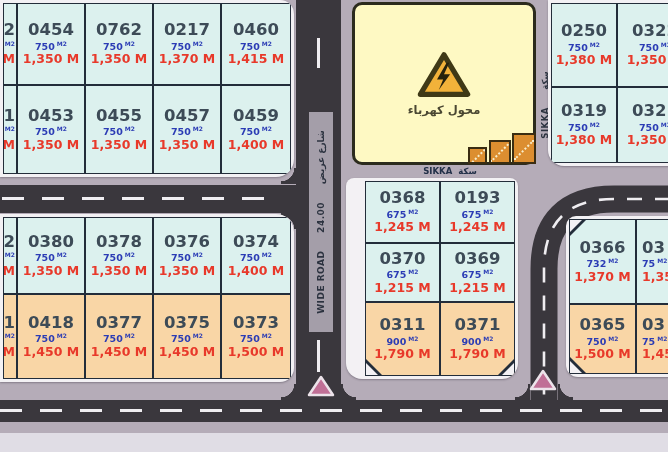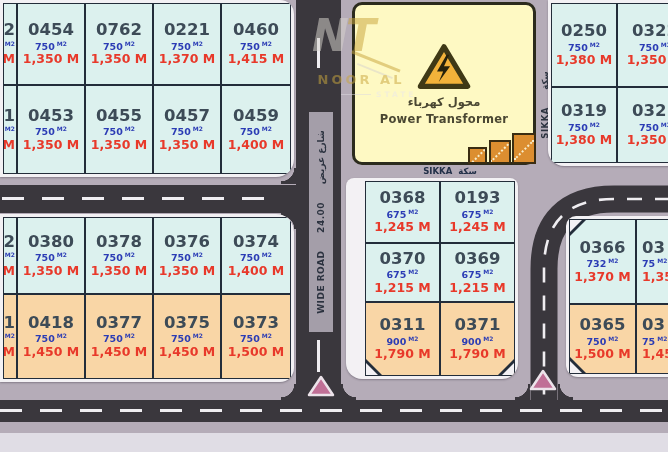--- a/index.html
+++ b/index.html
@@ -131,21 +131,21 @@
           <div class="pnum">0454</div>
           <div class="parea"><span>750</span><sup>M2</sup></div>
           <div class="pprice">1,350 M</div>
         </div>
         <div class="plot f-cyan">
           <div class="pnum">0762</div>
           <div class="parea"><span>750</span><sup>M2</sup></div>
           <div class="pprice">1,350 M</div>
         </div>
         <div class="plot f-cyan">
-          <div class="pnum">0221</div>
+          <div class="pnum">0217</div>
           <div class="parea"><span>750</span><sup>M2</sup></div>
           <div class="pprice">1,370 M</div>
         </div>
         <div class="plot f-cyan">
           <div class="pnum">0460</div>
           <div class="parea"><span>750</span><sup>M2</sup></div>
           <div class="pprice">1,415 M</div>
         </div>
         <div class="plot f-cyan clip-right">
           <div class="pnum">1</div>
@@ -310,21 +310,20 @@
         </div>
       </div>
   </div>
 
   <div id="transformer">
     <svg width="56" height="50" viewBox="0 0 64 56">
       <path d="M32 5 L59 50 H5 Z" fill="#f2b23a" stroke="#3f3916" stroke-width="6" stroke-linejoin="round"></path>
       <path d="M35 14 L24 33 h7 l-5 12 13 -18 h-7 l6 -13 z" fill="#26220c"></path>
     </svg>
     <div class="ar">محول كهرباء</div>
-    <div class="en">Power Transformer</div>
   </div>
   <div class="step" style="left:468px;top:147px;width:19px;height:17px;">
       <i></i>
     </div>
   <div class="step" style="left:489px;top:140px;width:22px;height:24px;">
       <i></i>
     </div>
   <div class="step" style="left:512px;top:133px;width:24px;height:31px;">
       <i></i>
     </div>
@@ -340,24 +339,14 @@
     </div>
   </div>
 
   <svg class="marker" style="left:306px;top:374px;" width="30" height="24">
     <polygon points="15,3 27,21 3,21" fill="#c06f96" stroke="#ece3ea" stroke-width="2.5" stroke-linejoin="round"></polygon>
   </svg>
   <svg class="marker" style="left:528px;top:368px;" width="30" height="24">
     <polygon points="15,3 27,21 3,21" fill="#c06f96" stroke="#ece3ea" stroke-width="2.5" stroke-linejoin="round"></polygon>
   </svg>
 
-  <div id="watermark">
-    <div id="wm-nt"><span class="n">N</span><span class="t">T</span></div>
-    <div class="wm-line" style="left:64px;top:46px;width:52px;transform:rotate(22deg);"></div>
-    <div class="wm-line" style="left:70px;top:56px;width:38px;background:#d8d4ce;height:1.5px;transform:rotate(22deg);"></div>
-    <div id="wm-name">NOOR AL</div>
-    <div id="wm-sub">
-      <span class="rule"></span>
-        <span class="txt">STATE</span>
-    </div>
-  </div>
 
 </div>
 
 </body></html>

